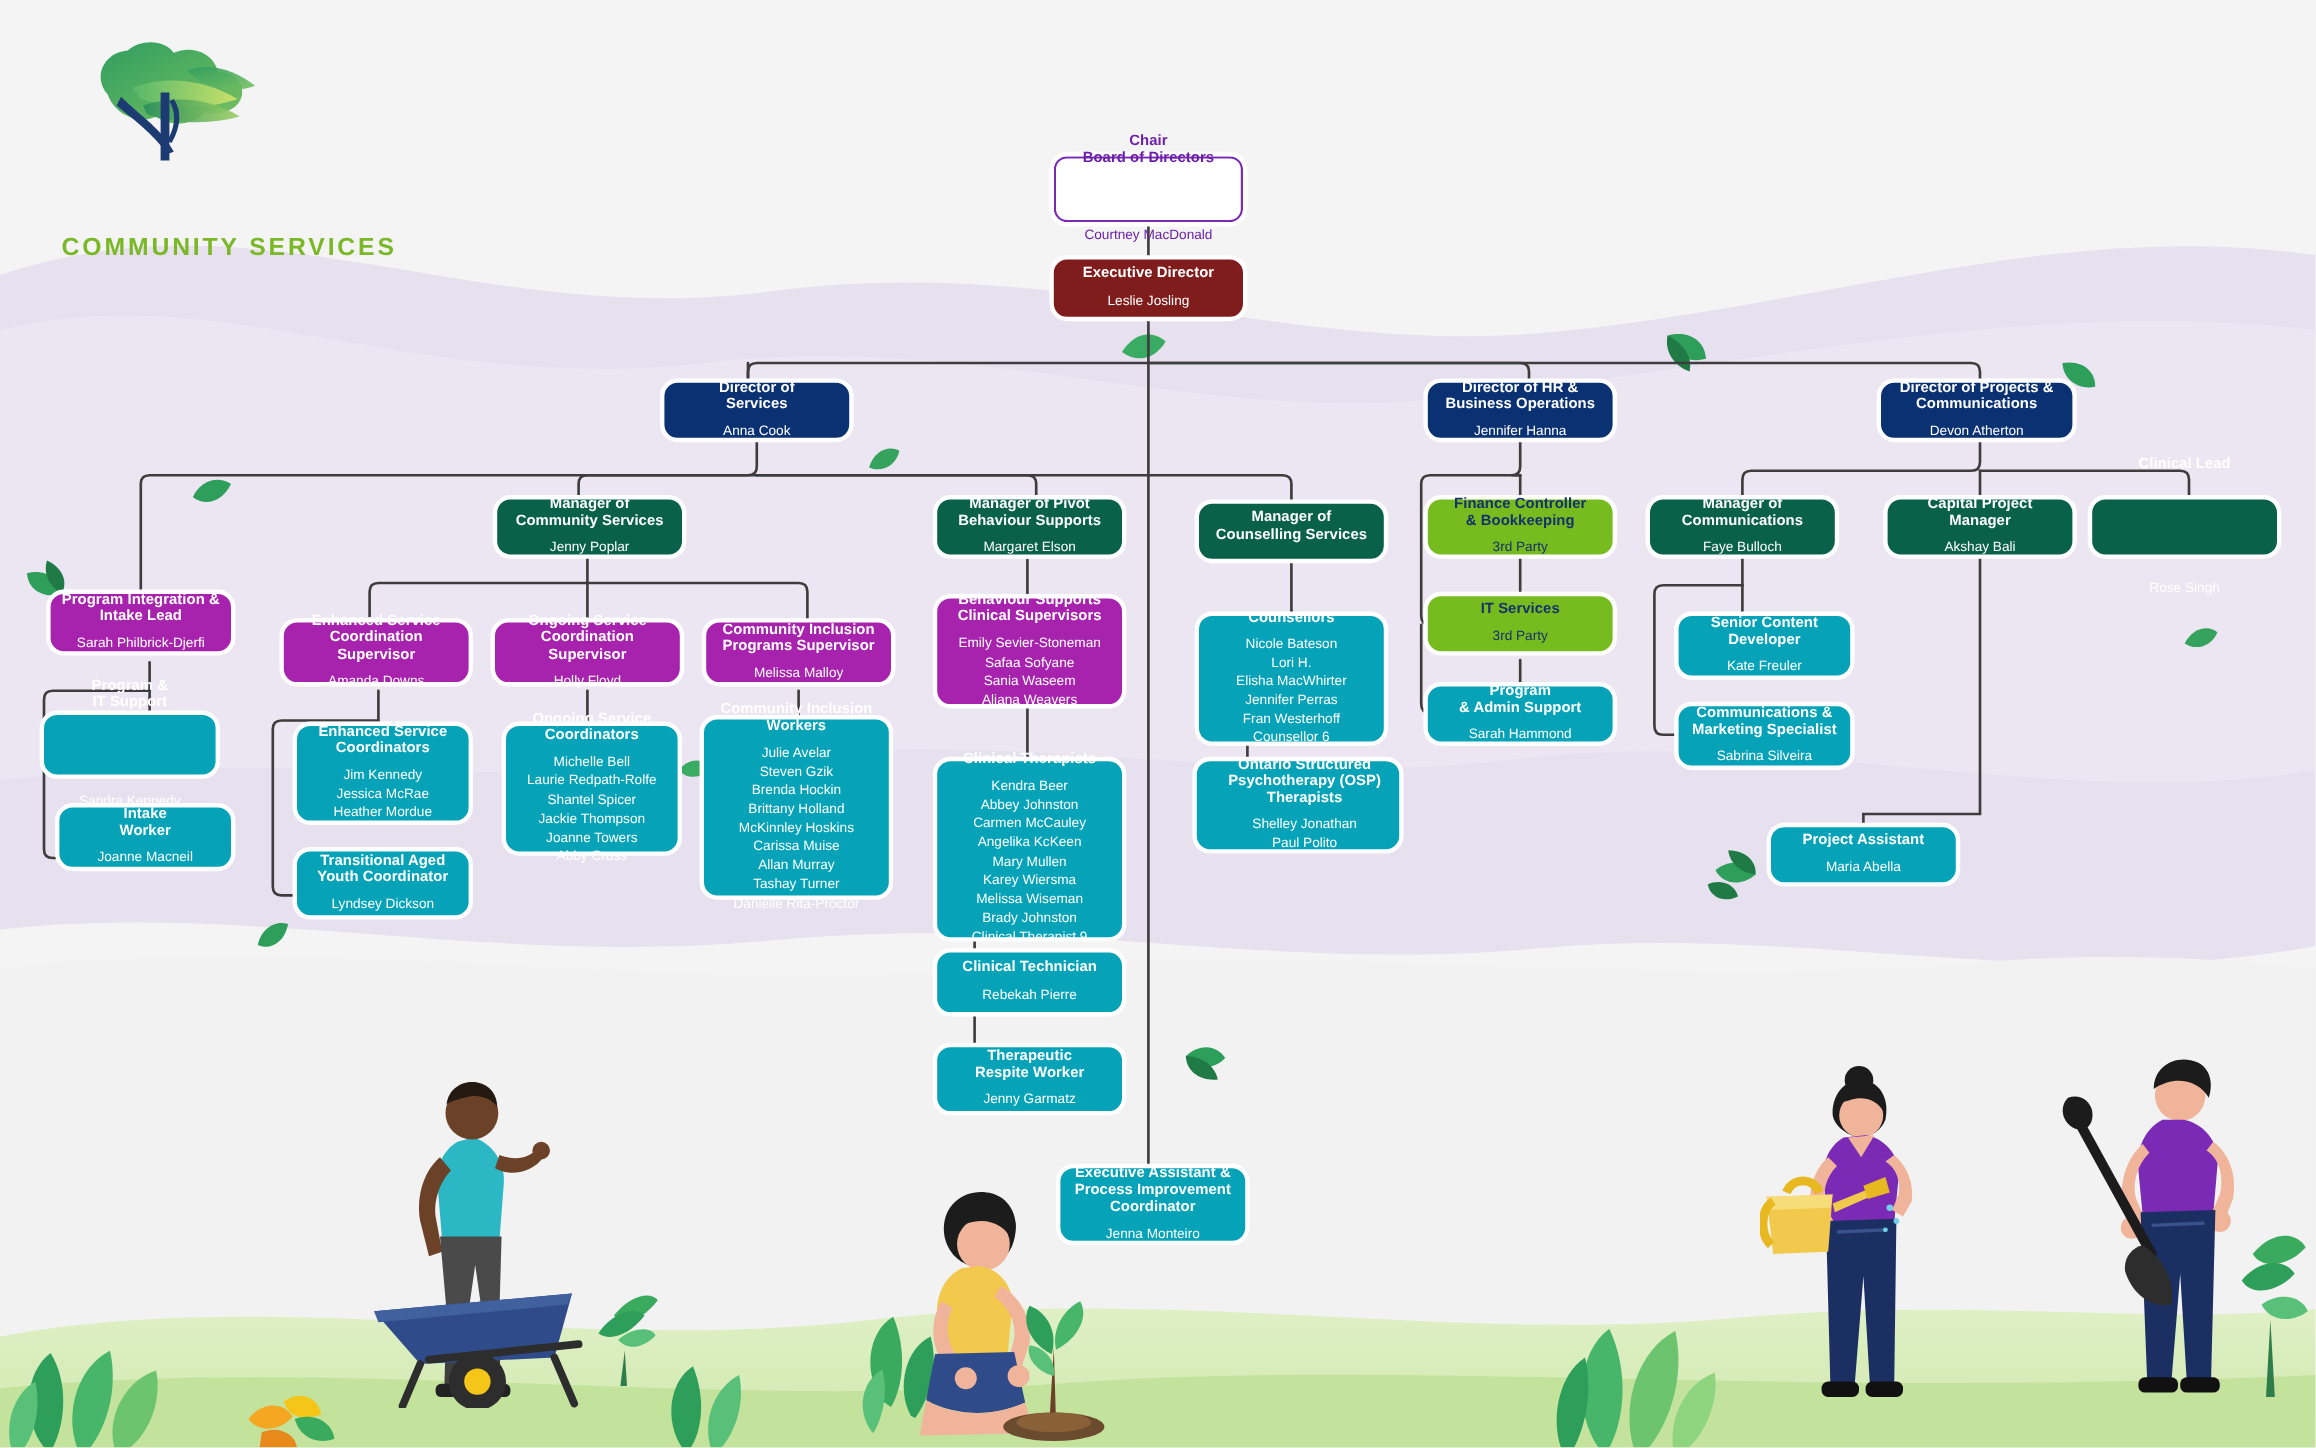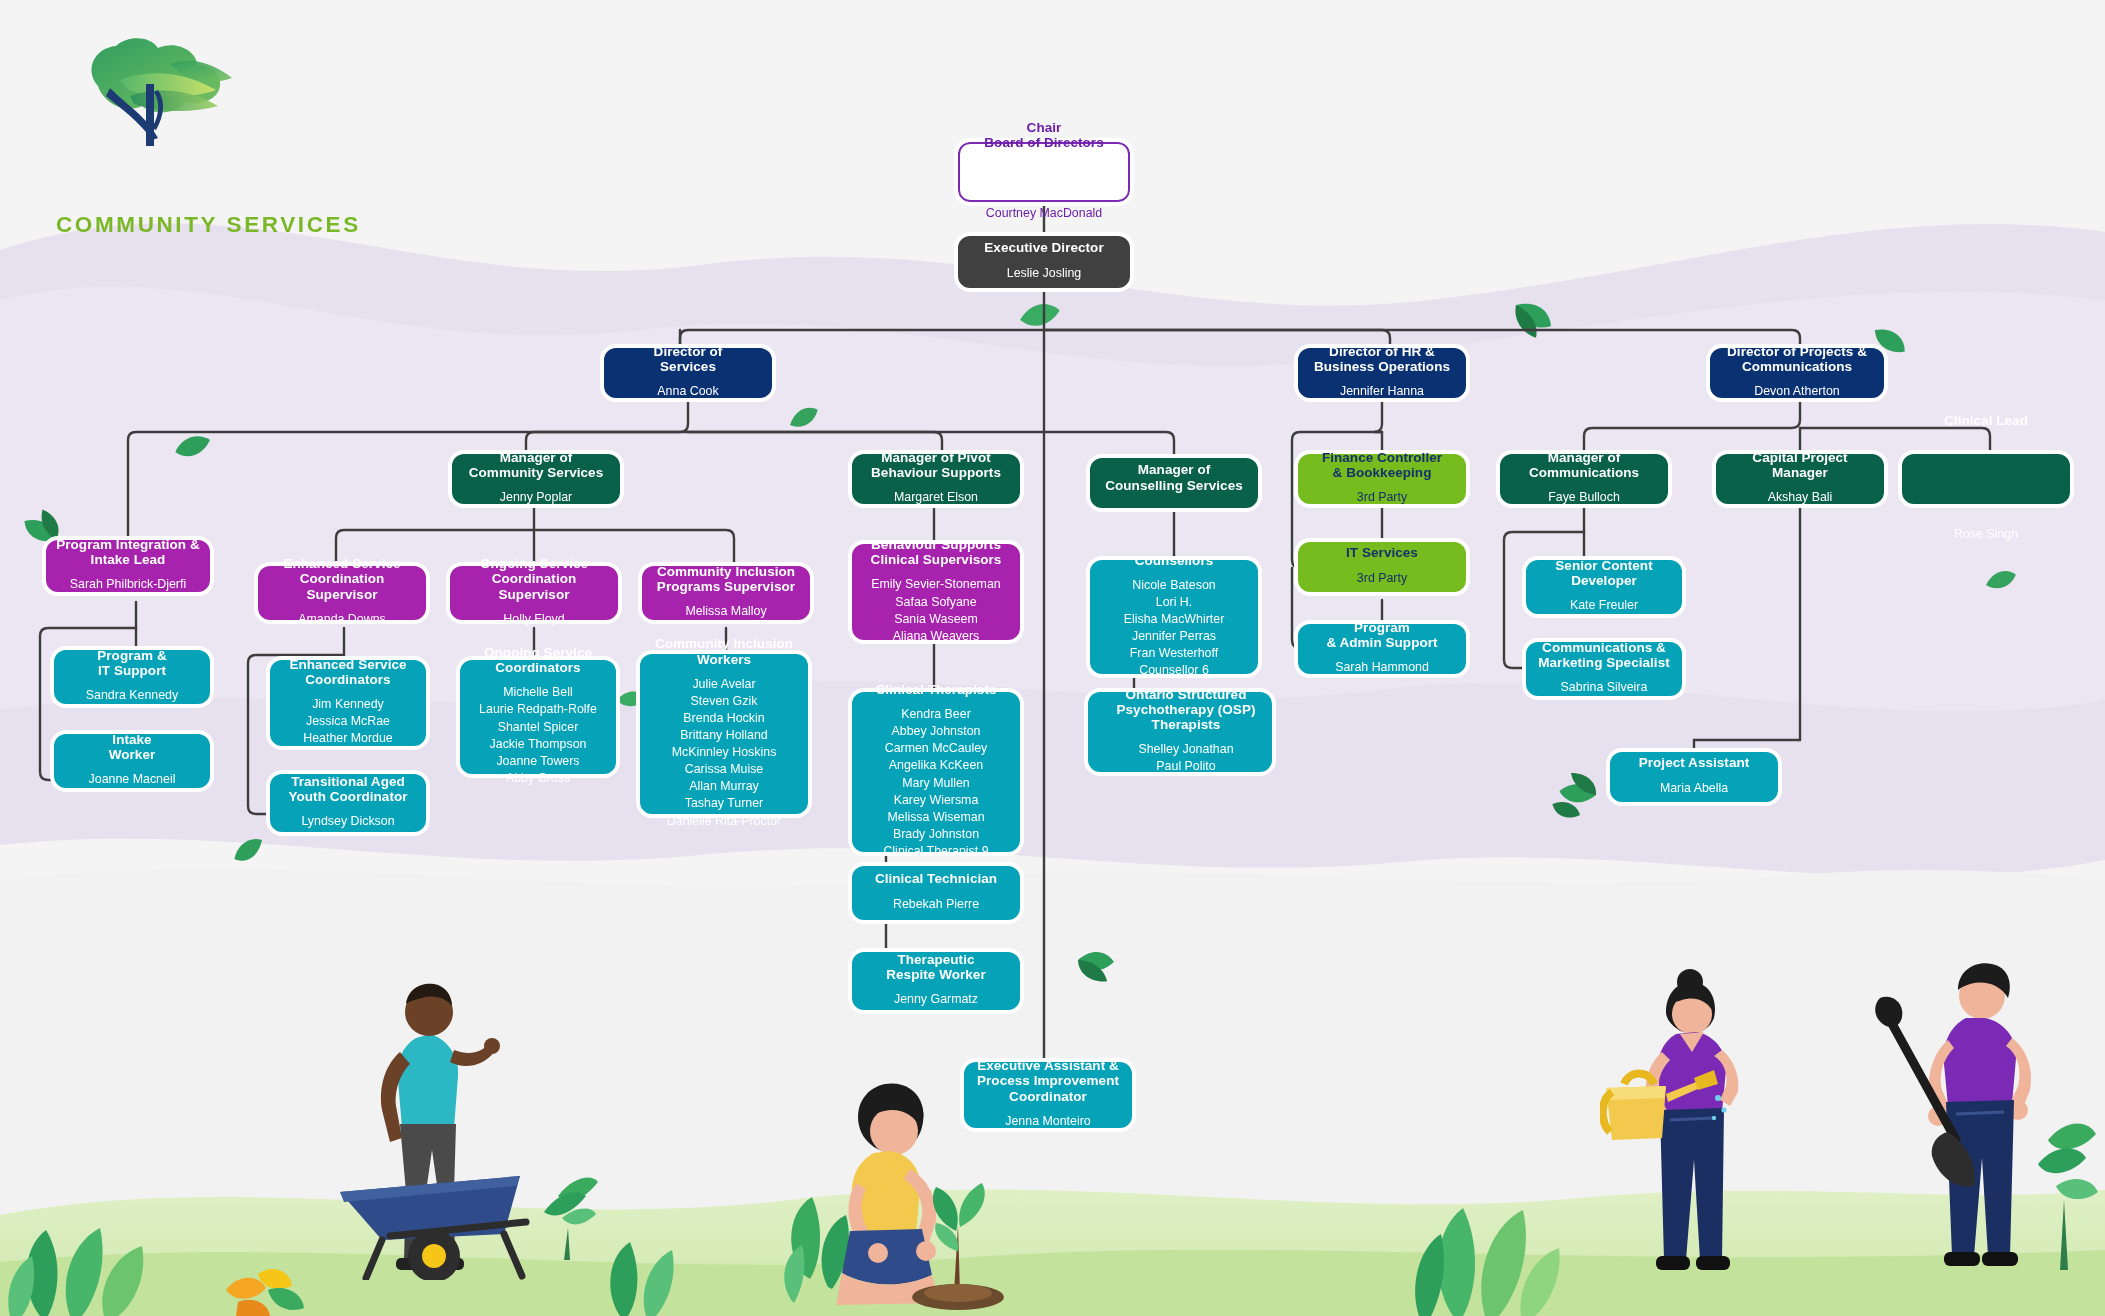--- a/index.html
+++ b/index.html
@@ -59,21 +59,21 @@
     white-space: pre-line;
     line-height: 1.38;
   }
 
   
   .v-chair   { background:#ffffff; border-color:#ffffff; box-shadow: inset 0 0 0 2px #7b2ab5; }
   .v-chair .ttl { color:#6c1fa8; }
   .v-chair .nm  { color:#6c1fa8;margin-top:46px; }
   .v-chair .div { background:#9a5fc4; }
 
-  .v-purple  { background:#404040; }
+  .v-purple  { background:#7f1d1d; }
   .v-purple .ttl, .v-purple .nm { color:#ffffff; }
   .v-purple .div { background:#c79be0; }
 
   .v-navy    { background:#0a3172; }
   .v-navy .ttl, .v-navy .nm { color:#ffffff; }
   .v-navy .div { background:#49b4d6; }
 
   .v-green   { background:#09614a; }
   .v-green .ttl, .v-green .nm { color:#ffffff; }
   .v-green .div { background:#8cc63f; }
@@ -354,21 +354,21 @@
     <div class="nm">Rose Singh</div>
   </div>
 
   <div class="node v-magenta" style="left:42px;top:536px;width:172px;height:60px;">
     <div class="ttl">Program Integration &amp;
 Intake Lead</div>
     <div class="div"></div>
     <div class="nm">Sarah Philbrick-Djerfi</div>
   </div>
 
-  <div class="node v-teal" style="left:50px;top:646px;width:164px;height:62px;">
+  <div class="node v-teal" style="left:36px;top:646px;width:164px;height:62px;gap:33px;">
     <div class="ttl">Program &amp;
 IT Support</div>
     <div class="div"></div>
     <div class="nm">Sandra Kennedy</div>
   </div>
 
   <div class="node v-teal" style="left:50px;top:730px;width:164px;height:62px;">
     <div class="ttl">Intake
 Worker</div>
     <div class="div"></div>

